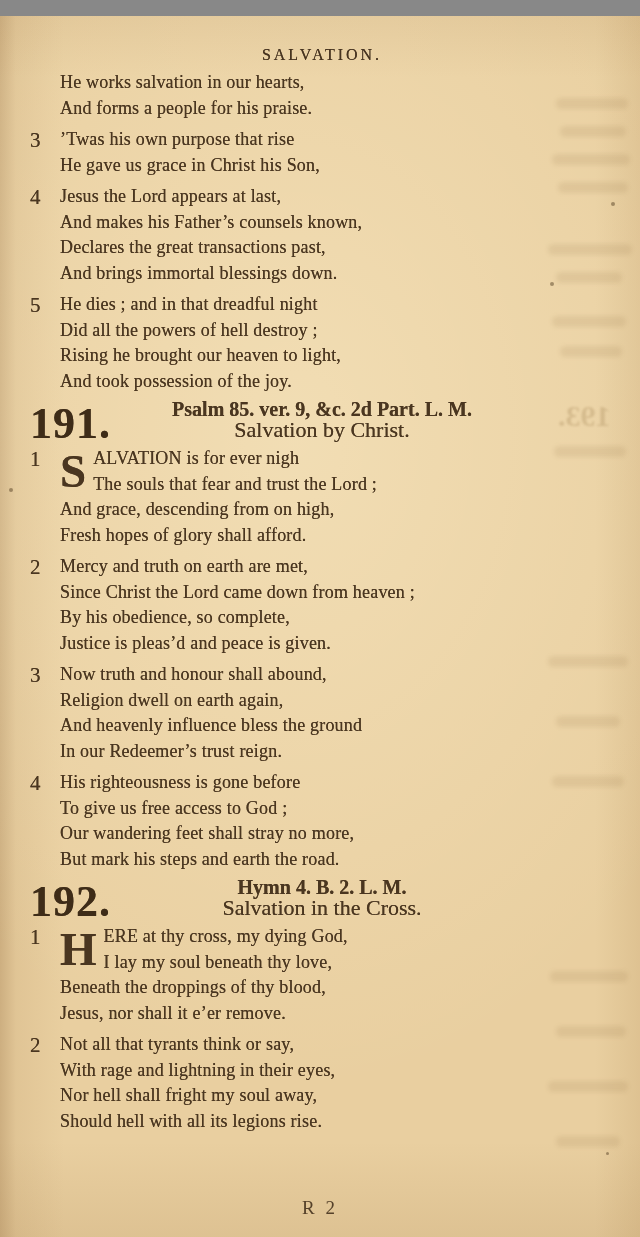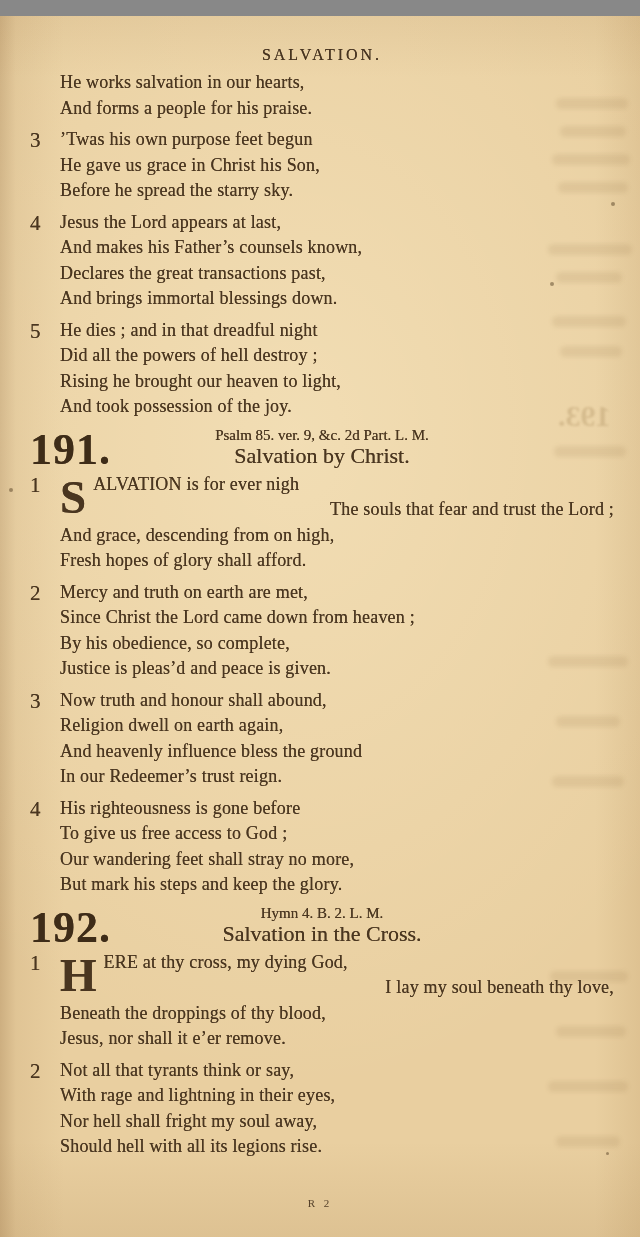--- a/index.html
+++ b/index.html
@@ -29,32 +29,32 @@
     color:#463320;
   }
   .stanza{display:flex; margin-top:6px;}
   .vnum{flex:none; width:30px; font-size:21px; padding-top:1px;}
   .vbody{flex:1; min-width:0;}
   .vline{font-size:18px; line-height:25.5px; letter-spacing:0.2px; white-space:nowrap;}
   .has-drop .dropcap{
     float:left; font-size:47px; line-height:44px; font-weight:bold;
     margin:3px 7px 0 0; letter-spacing:0;
   }
-  .has-drop .vline:nth-child(3){padding-left:14px;text-align:right;}
+  .has-drop .vline:nth-child(3){padding-left:14px;}
   .hymn-head{position:relative; margin:6px 0 2px; min-height:39px;}
   .hymn-num{
     position:absolute; left:0; top:-2px;
     font-size:44px; font-weight:bold; letter-spacing:1px; color:#3e2c18;
   }
   .hymn-mid{text-align:center; padding:0 60px;}
-  .hymn-meta{font-size:15px; font-weight:normal; line-height:19px;}
+  .hymn-meta{font-size:20px; font-weight:bold; line-height:19px;}
   .hymn-title{font-size:22px; line-height:20px; margin-top:1px;}
   .signature{
     position:absolute; left:0; right:0; top:1181px;
-    text-align:center; font-size:11px; letter-spacing:3px;
+    text-align:center; font-size:19px; letter-spacing:3px;
     font-variant:small-caps; color:#55412a;
   }
   
   .ghost-num{
     position:absolute; right:30px; top:383px;
     transform:scaleX(-1);
     font-size:30px; font-weight:bold;
     color:rgba(125,88,42,0.20);
     filter:blur(1px);
     font-family:"Liberation Serif","DejaVu Serif",serif;
@@ -103,23 +103,22 @@
   <div class="stanza">
         <div class="vnum"></div>
         <div class="vbody">
           <div class="vline">He works salvation in our hearts,</div>
           <div class="vline">And forms a people for his praise.</div>
         </div>
       </div>
       <div class="stanza">
         <div class="vnum">3</div>
         <div class="vbody">
-          <div class="vline">’Twas his own purpose feet begun</div>
+          <div class="vline">’Twas his own purpose that rise</div>
           <div class="vline">He gave us grace in Christ his Son,</div>
-          <div class="vline">Before he spread the starry sky.</div>
         </div>
       </div>
       <div class="stanza">
         <div class="vnum">4</div>
         <div class="vbody">
           <div class="vline">Jesus the Lord appears at last,</div>
           <div class="vline">And makes his Father’s counsels known,</div>
           <div class="vline">Declares the great transactions past,</div>
           <div class="vline">And brings immortal blessings down.</div>
         </div>
@@ -167,21 +166,21 @@
           <div class="vline">And heavenly influence bless the ground</div>
           <div class="vline">In our Redeemer’s trust reign.</div>
         </div>
       </div>
       <div class="stanza">
         <div class="vnum">4</div>
         <div class="vbody">
           <div class="vline">His righteousness is gone before</div>
           <div class="vline">To give us free access to God ;</div>
           <div class="vline">Our wandering feet shall stray no more,</div>
-          <div class="vline">But mark his steps and keep the glory.</div>
+          <div class="vline">But mark his steps and earth the road.</div>
         </div>
       </div>
       <div class="hymn-head">
         <div class="hymn-num">192.</div>
         <div class="hymn-mid">
           <div class="hymn-meta">Hymn 4. B. 2.  L. M.</div>
           <div class="hymn-title">Salvation in the Cross.</div>
         </div>
       </div>
       <div class="stanza">

